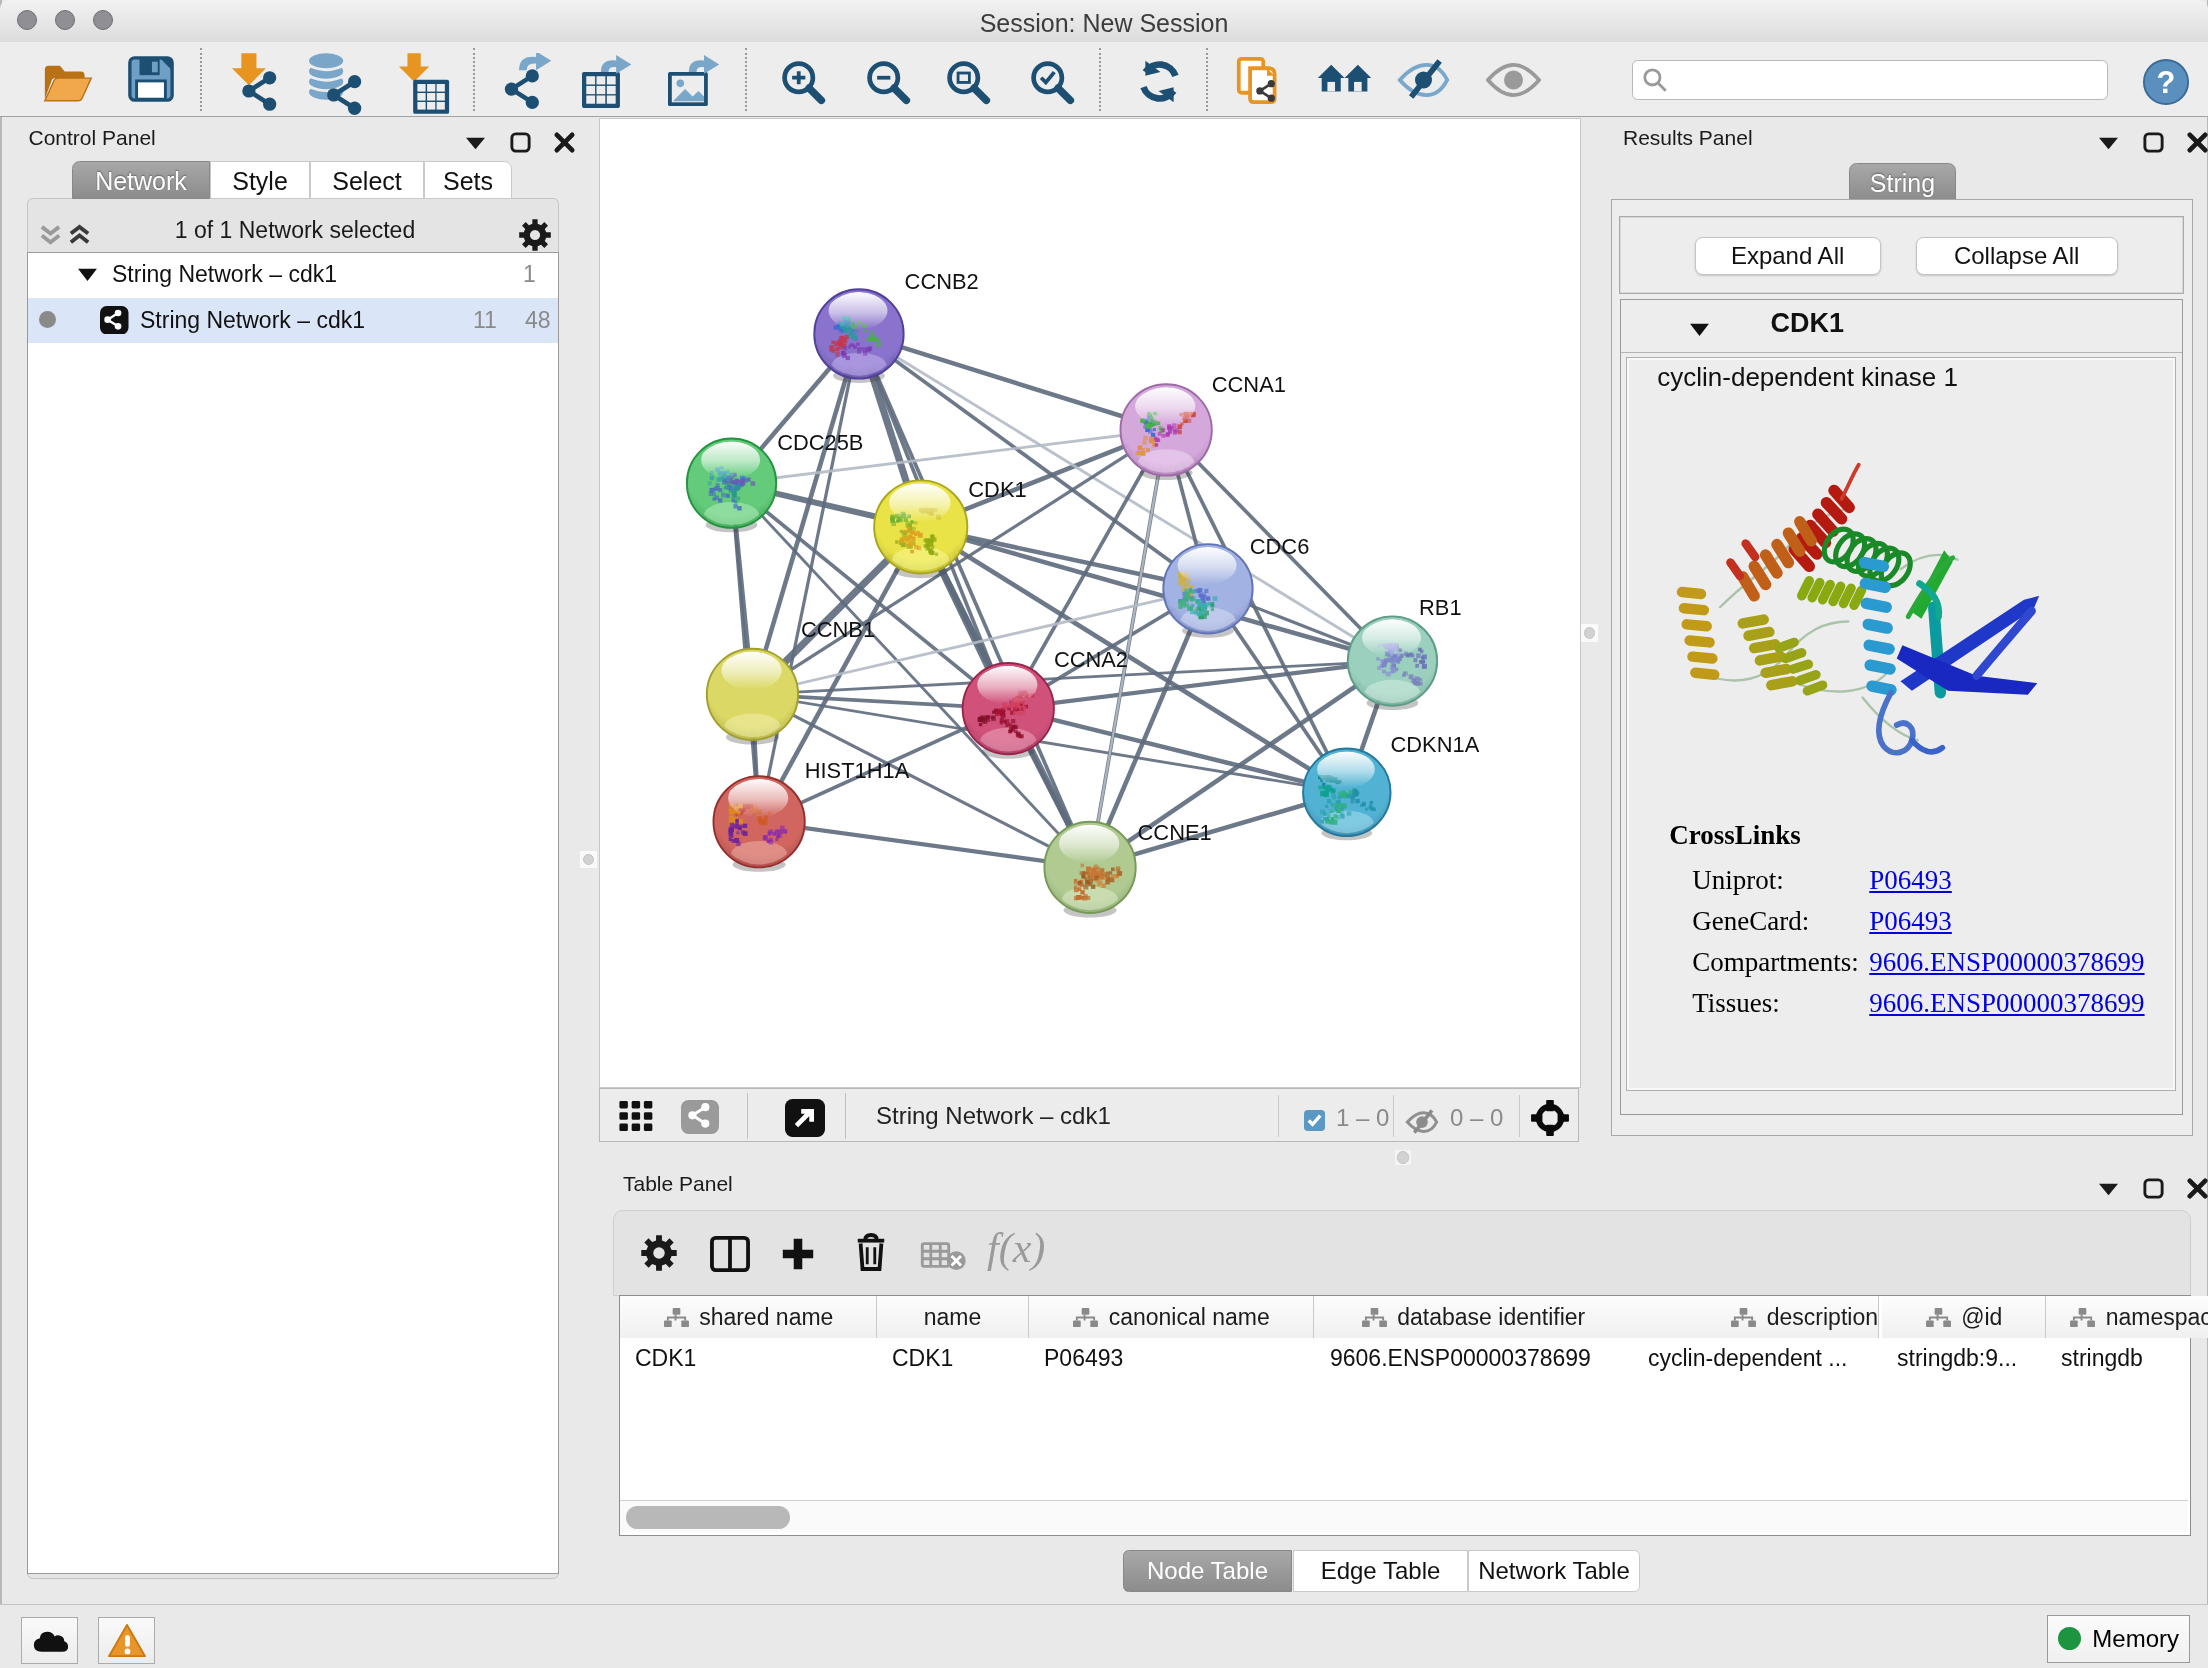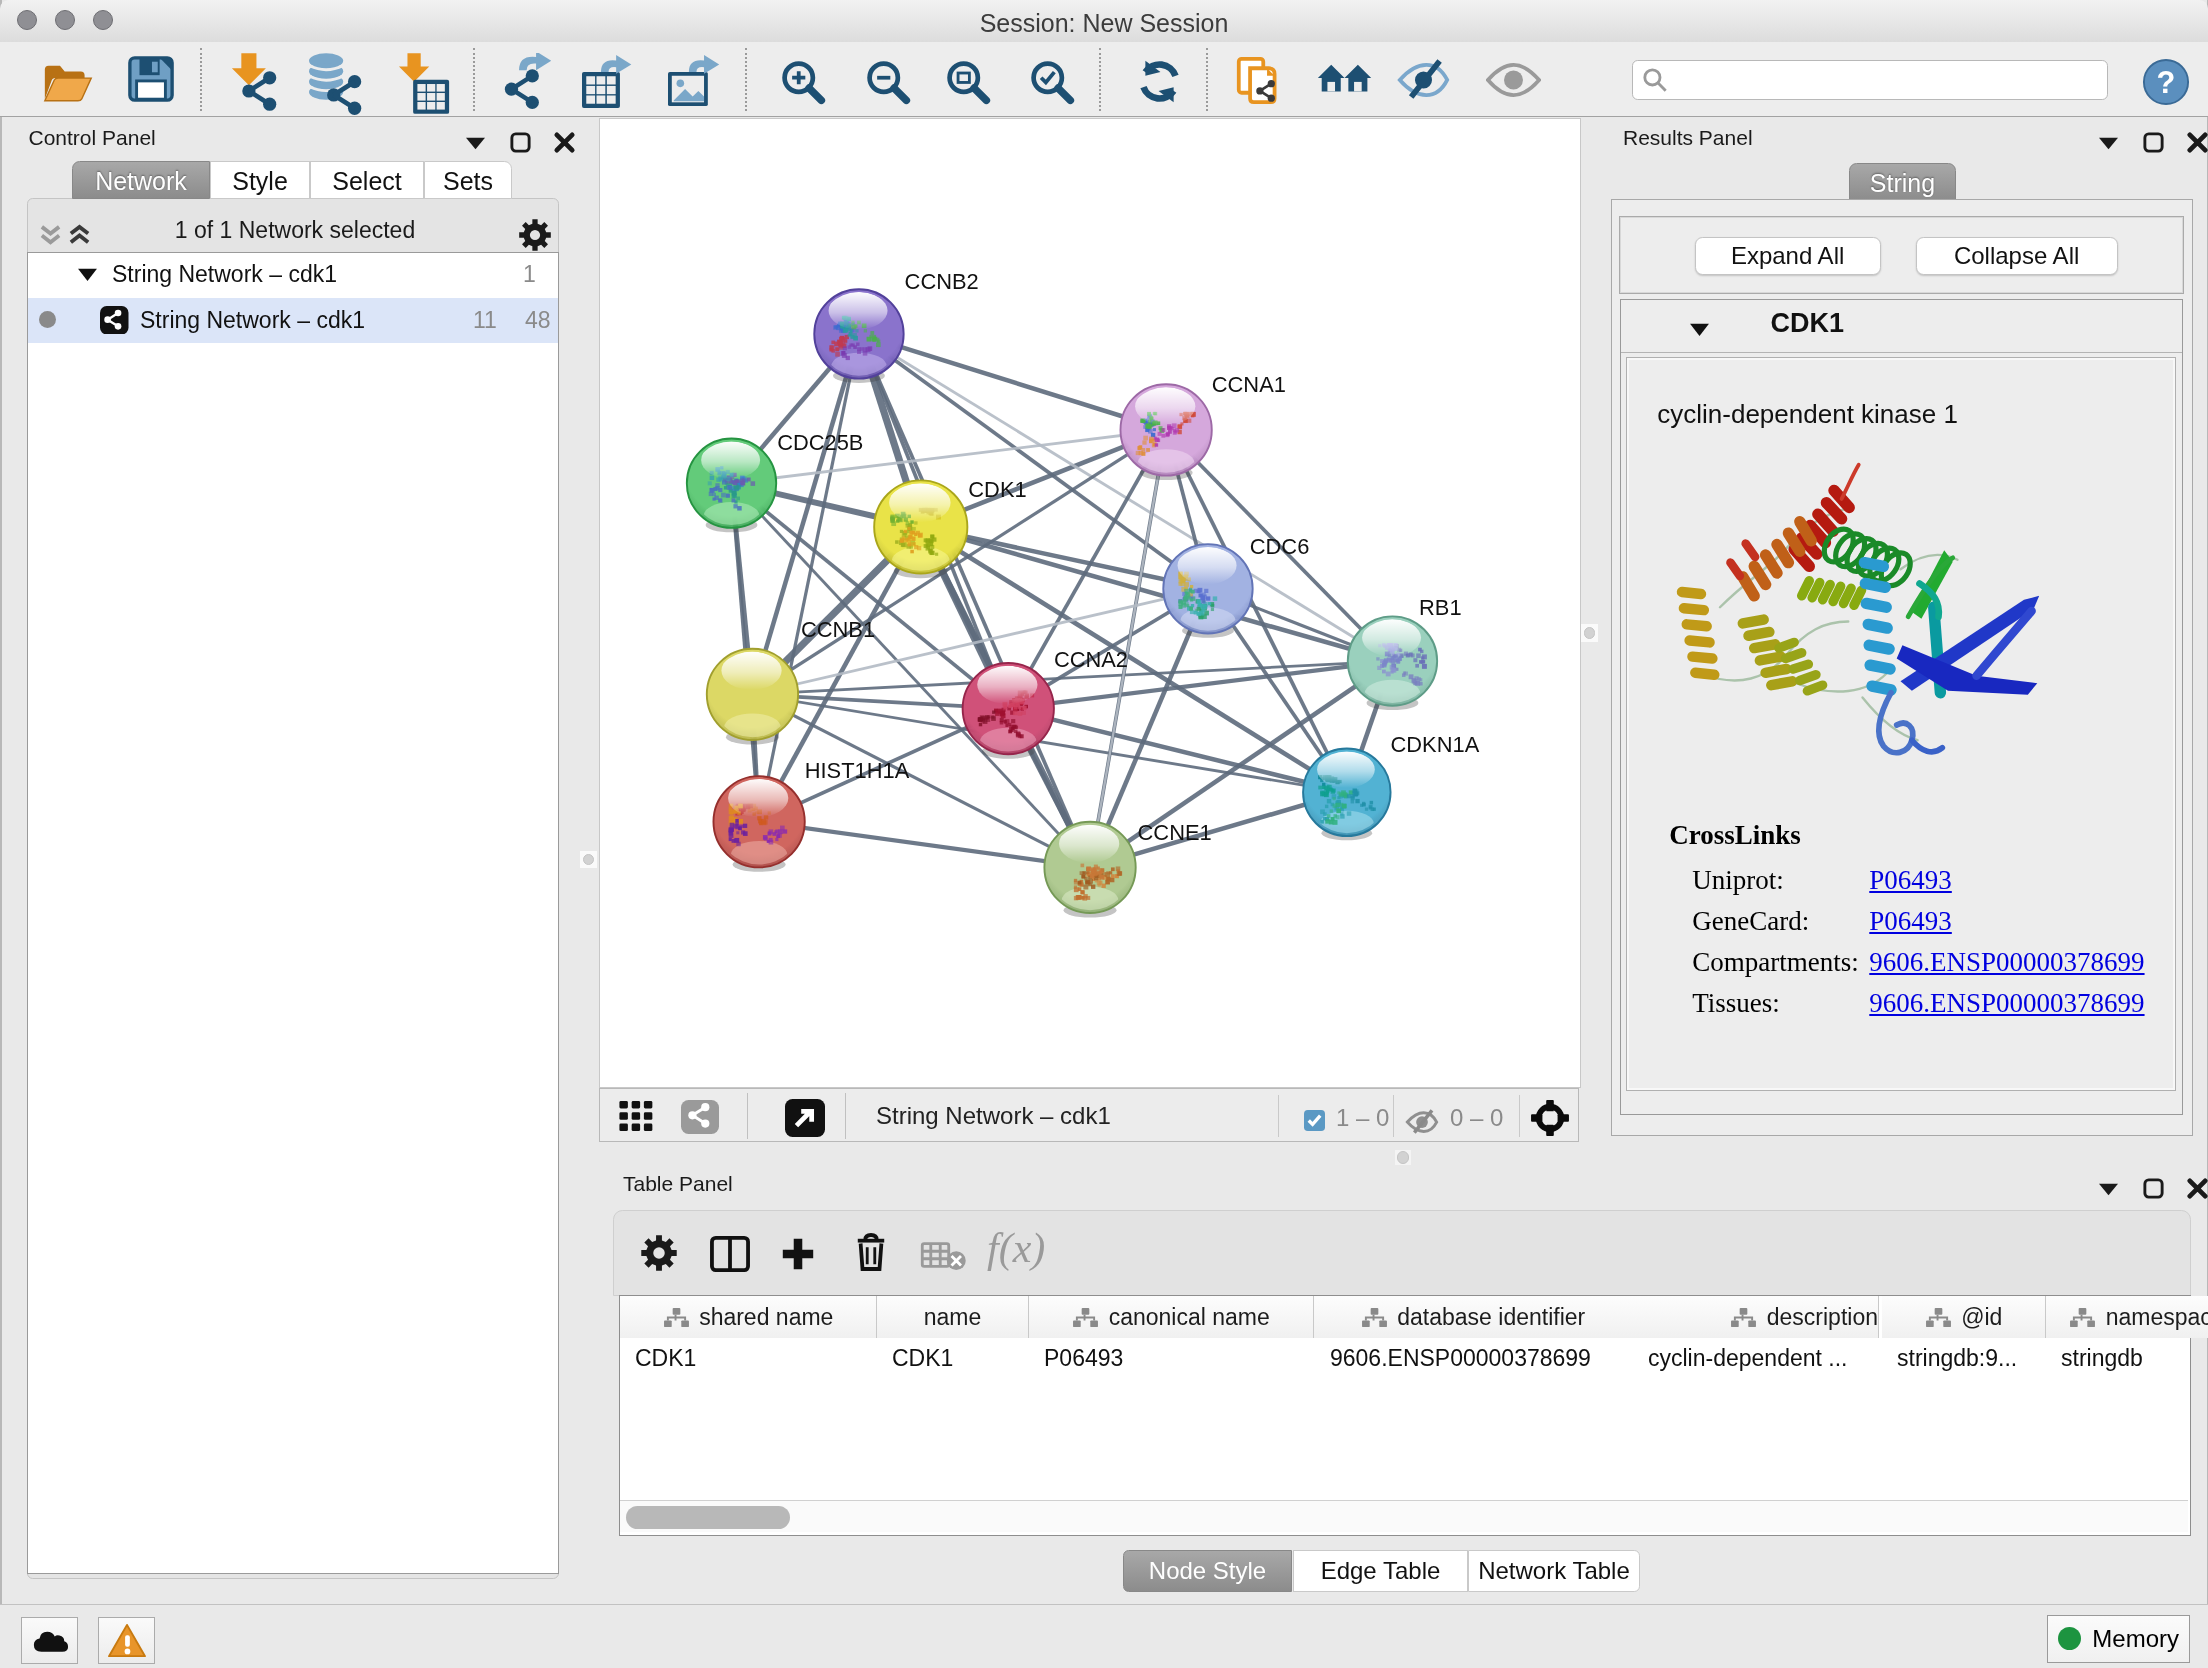--- a/index.html
+++ b/index.html
@@ -1543,21 +1543,21 @@
     <div class="btn" style="left:74px; top:19px; width:186px; height:38px; line-height:36px;">Expand All</div>
     <div class="btn" style="left:295px; top:19px; width:202px; height:38px; line-height:36px;">Collapse All</div>
   </div>
   <div class="abs" style="left:7.6px; top:99px; width:563px; height:816px; border:1px solid #999; background:#ededed;">
     <div class="abs" style="left:67px; top:21px;"><svg width="23" height="17" viewBox="0 0 24 18">
           <path d="M2 3 L22 3 L12 16 Z" fill="#111"></path>
         </svg></div>
     <div class="abs" style="left:150px; top:7.6px; font-size:27px; font-weight:bold; color:#111;">CDK1</div>
     <div class="abs" style="left:0px; top:52px; width:561px; border-top:1px solid #b4b4b4;"></div>
     <div class="abs" style="left:5.7px; top:57px; width:550px; height:734px; border:1px solid #b0b0b0; box-shadow:inset 0 0 0 1.9px #f8f8f8; background:#ededed; overflow:hidden;">
-      <div class="abs" style="left:30px; top:3.8px; font-size:26px; color:#111;margin-top:37px;">cyclin-dependent kinase 1</div>
+      <div class="abs" style="left:30px; top:3.8px; font-size:26px; color:#111;">cyclin-dependent kinase 1</div>
       <svg class="abs" style="left:36px; top:97px;" width="380" height="314" viewBox="0 0 400 330">
           <g stroke-linecap="round">
             <g fill="none" stroke="#9ab89a" stroke-width="2.5" stroke-opacity="0.8">
               <path d="M 60 160 C 90 130 110 120 128 100 C 150 75 170 60 200 55"></path>
               <path d="M 40 230 C 80 245 110 235 130 210 C 150 185 170 175 195 175"></path>
               <path d="M 140 240 C 180 255 215 250 235 230"></path>
               <path d="M 250 120 C 270 105 290 100 310 110"></path>
               <path d="M 210 255 C 230 280 250 295 268 300"></path>
             </g>
             <line x1="138" y1="99" x2="154" y2="117" stroke="#b51a10" stroke-width="12" stroke-linecap="round"></line>
@@ -1744,21 +1744,21 @@
 <div class="abs" style="top:49px; left:424px; font-size:23px; color:#111;">P06493</div>
 <div class="abs" style="top:49px; left:710px; font-size:23px; color:#111;">9606.ENSP00000378699</div>
 <div class="abs" style="top:49px; left:1028px; font-size:23px; color:#111;">cyclin-dependent ...</div>
 <div class="abs" style="top:49px; left:1277px; font-size:23px; color:#111;">stringdb:9...</div>
 <div class="abs" style="top:49px; left:1441px; font-size:23px; color:#111;">stringdb</div>
   <div class="abs" style="left:0px; top:204px; width:1568px; height:32px; background:#fafafa; border-top:1px solid #d0d0d0;">
     <div style="position:absolute; left:5.7px; top:4.8px; width:164px; height:23px; border-radius:11.4px; background:#b8b8b8;"></div>
   </div>
 </div>
 
-<div class="btab tabsel" style="left:1123px; width:169px; border-radius:5.7px 0 0 5.7px;">Node Style</div>
+<div class="btab tabsel" style="left:1123px; width:169px; border-radius:5.7px 0 0 5.7px;">Node Table</div>
 <div class="btab tabun" style="left:1293px; width:175px;">Edge Table</div>
 <div class="btab tabun" style="left:1468px; width:172px; border-radius:0 5.7px 5.7px 0;">Network Table</div>
 
 <div id="statusbar" class="abs">
   <div class="sbtn" style="left:21px;">
       <svg width="38" height="28.5" viewBox="0 0 40 30">
         <path d="M11 26 Q3 26 3 19 Q3 13 9 12 Q10 5 17 5 Q23 5 25 10 Q27 8 30 9 Q35 10 35 15 Q39 16 39 21 Q39 26 33 26 Z" fill="#111"></path>
       </svg>
     </div>
   <div class="sbtn" style="left:98px;">

